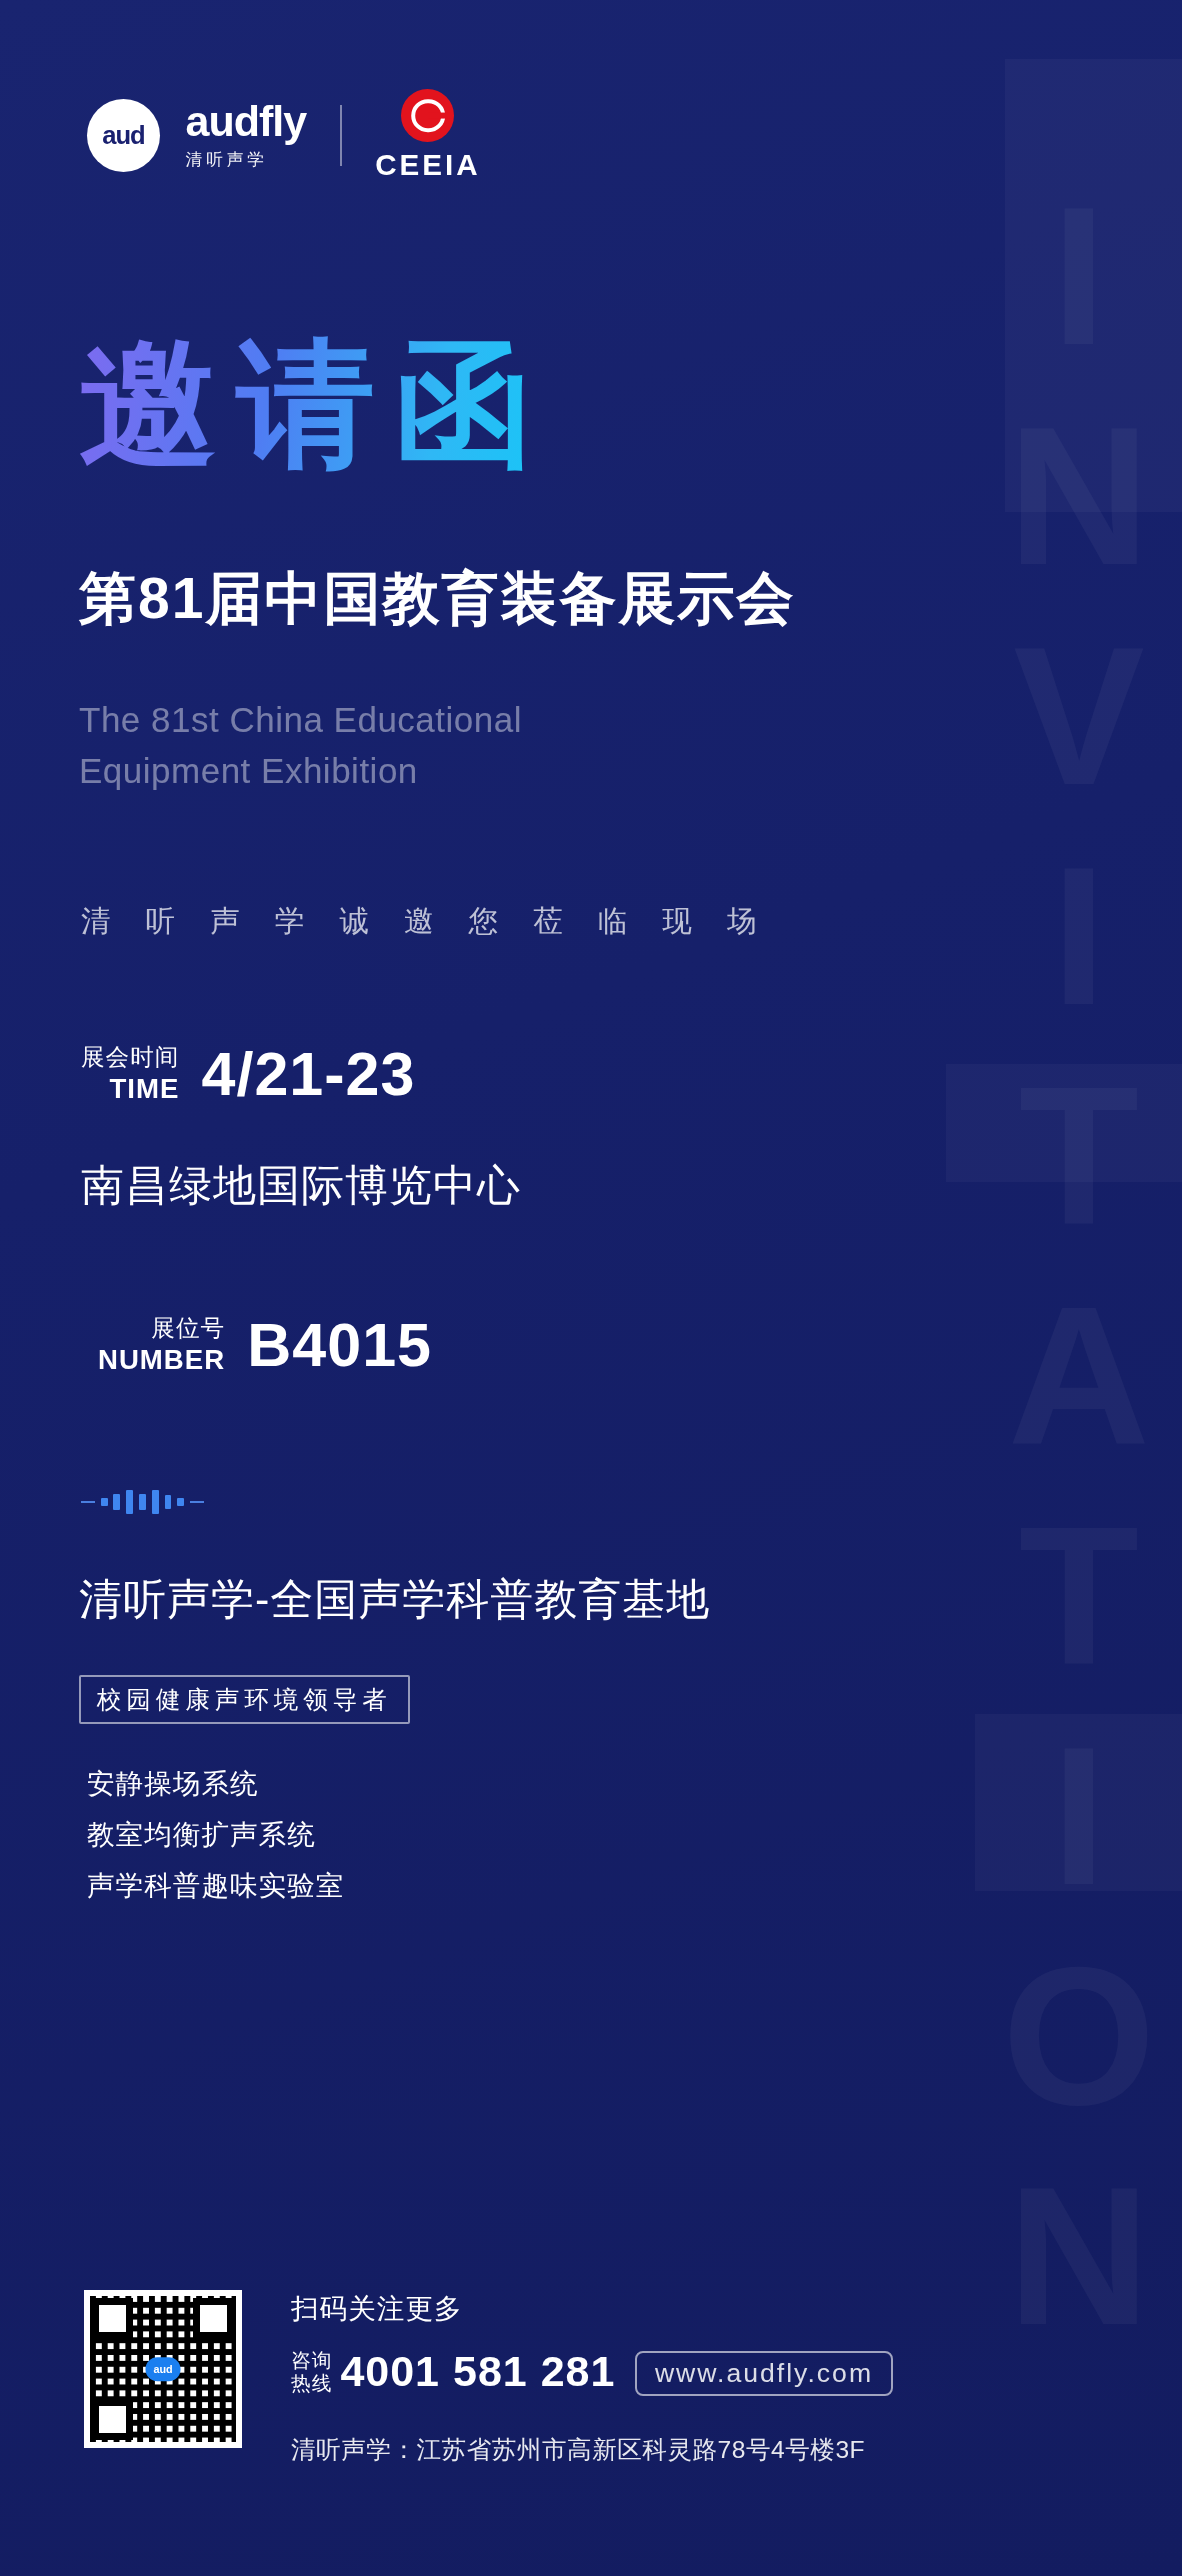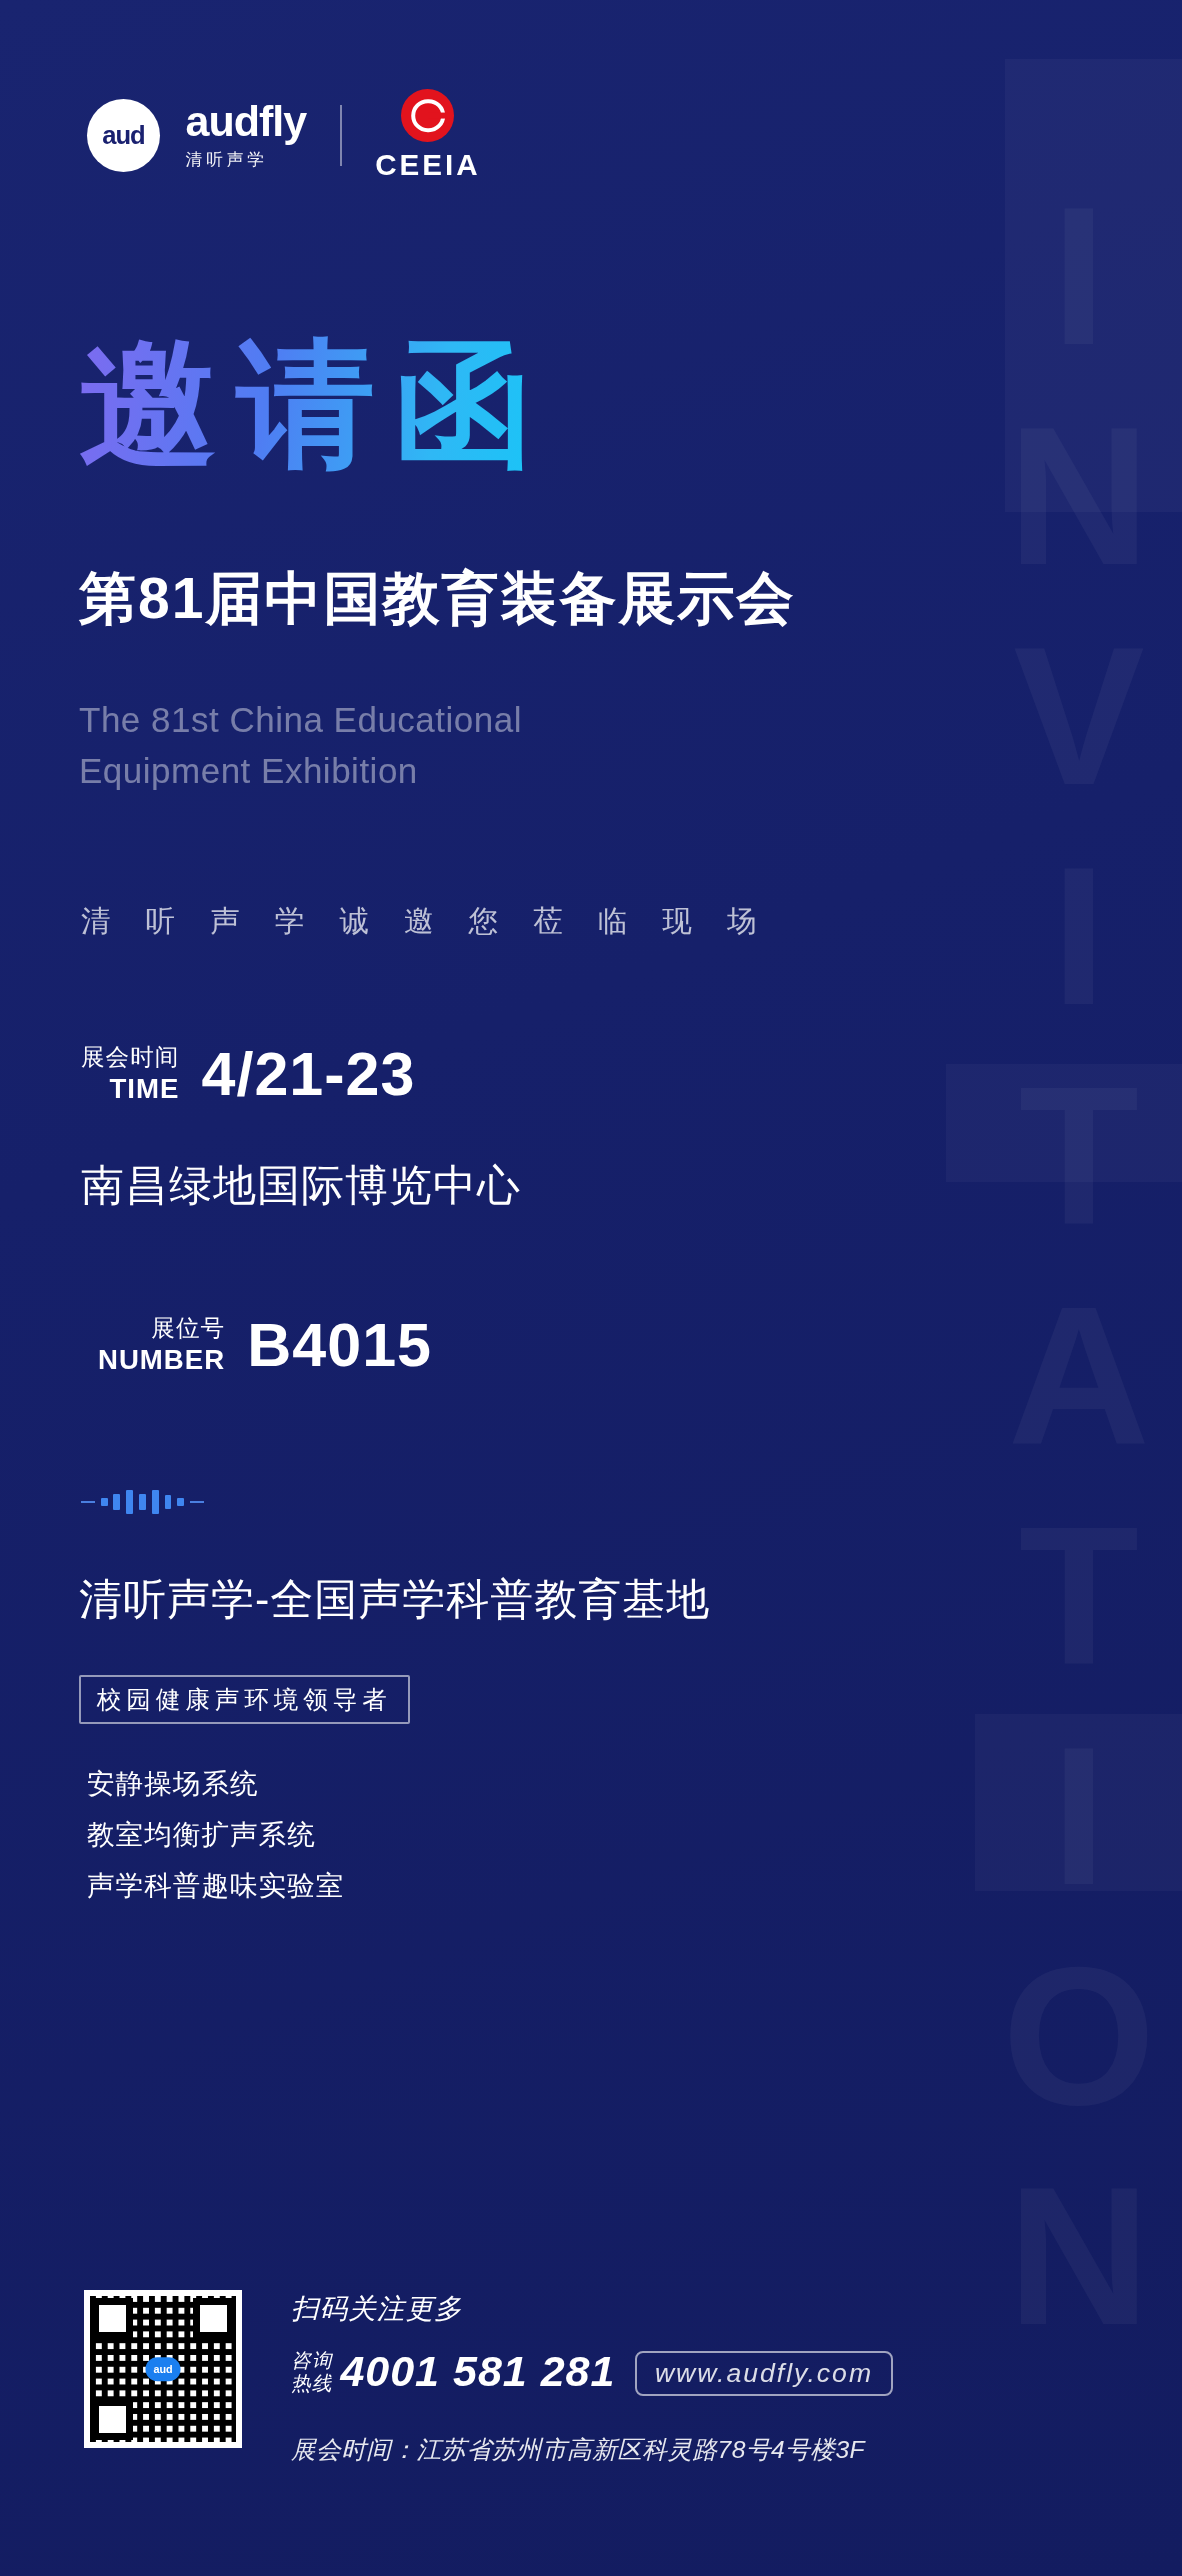--- a/index.html
+++ b/index.html
@@ -232,21 +232,21 @@
   .qr-eye.bl { left: 2px; bottom: 2px; }
   .qr-logo {
     position: absolute; left: 50%; top: 50%;
     transform: translate(-50%,-50%);
     width: 35px; height: 23.6px;
     border-radius: 11.8px;
     background: #1a7ff0;
     color:#fff; font-size: 10.8px; font-weight: bold;
     display:flex; align-items:center; justify-content:center;
   }
-  .footer-text { position: absolute; left: 291px; color: #ffffff; font-style: italic; }
+  .footer-text { position: absolute; left: 291px; color: #ffffff; }
   .f-scan { top: 2290px; font-size: 27.6px; letter-spacing: 1px; }
   .f-hot-row { top: 2347px; display: flex; align-items: flex-end; gap: 8px; }
   .f-hot-label { font-size: 19.7px; line-height: 23.6px; letter-spacing: 1px; }
   .f-hot-num { font-size: 43px; font-weight: bold; letter-spacing: 1px; }
   .f-web {
     border: 2px solid rgba(255,255,255,0.6);
     border-radius: 8px;
     padding: 4.9px 17.7px;
     color: rgba(255,255,255,0.85);
     font-size: 26.6px;
@@ -336,16 +336,16 @@
 
   <div class="footer-text f-hot-row">
     <span>
       <span class="f-hot-label" style="display:block">咨询</span>
       <span class="f-hot-label" style="display:block">热线</span>
     </span>
     <span class="f-hot-num">4001 581 281</span>
     <span class="f-web">www.audfly.com</span>
   </div>
 
-  <div class="footer-text f-addr">展会时间：江苏省苏州市高新区科灵路78号4号楼3F</div>
+  <div class="footer-text f-addr">清听声学：江苏省苏州市高新区科灵路78号4号楼3F</div>
 
 </div>
 
 
 </body></html>

